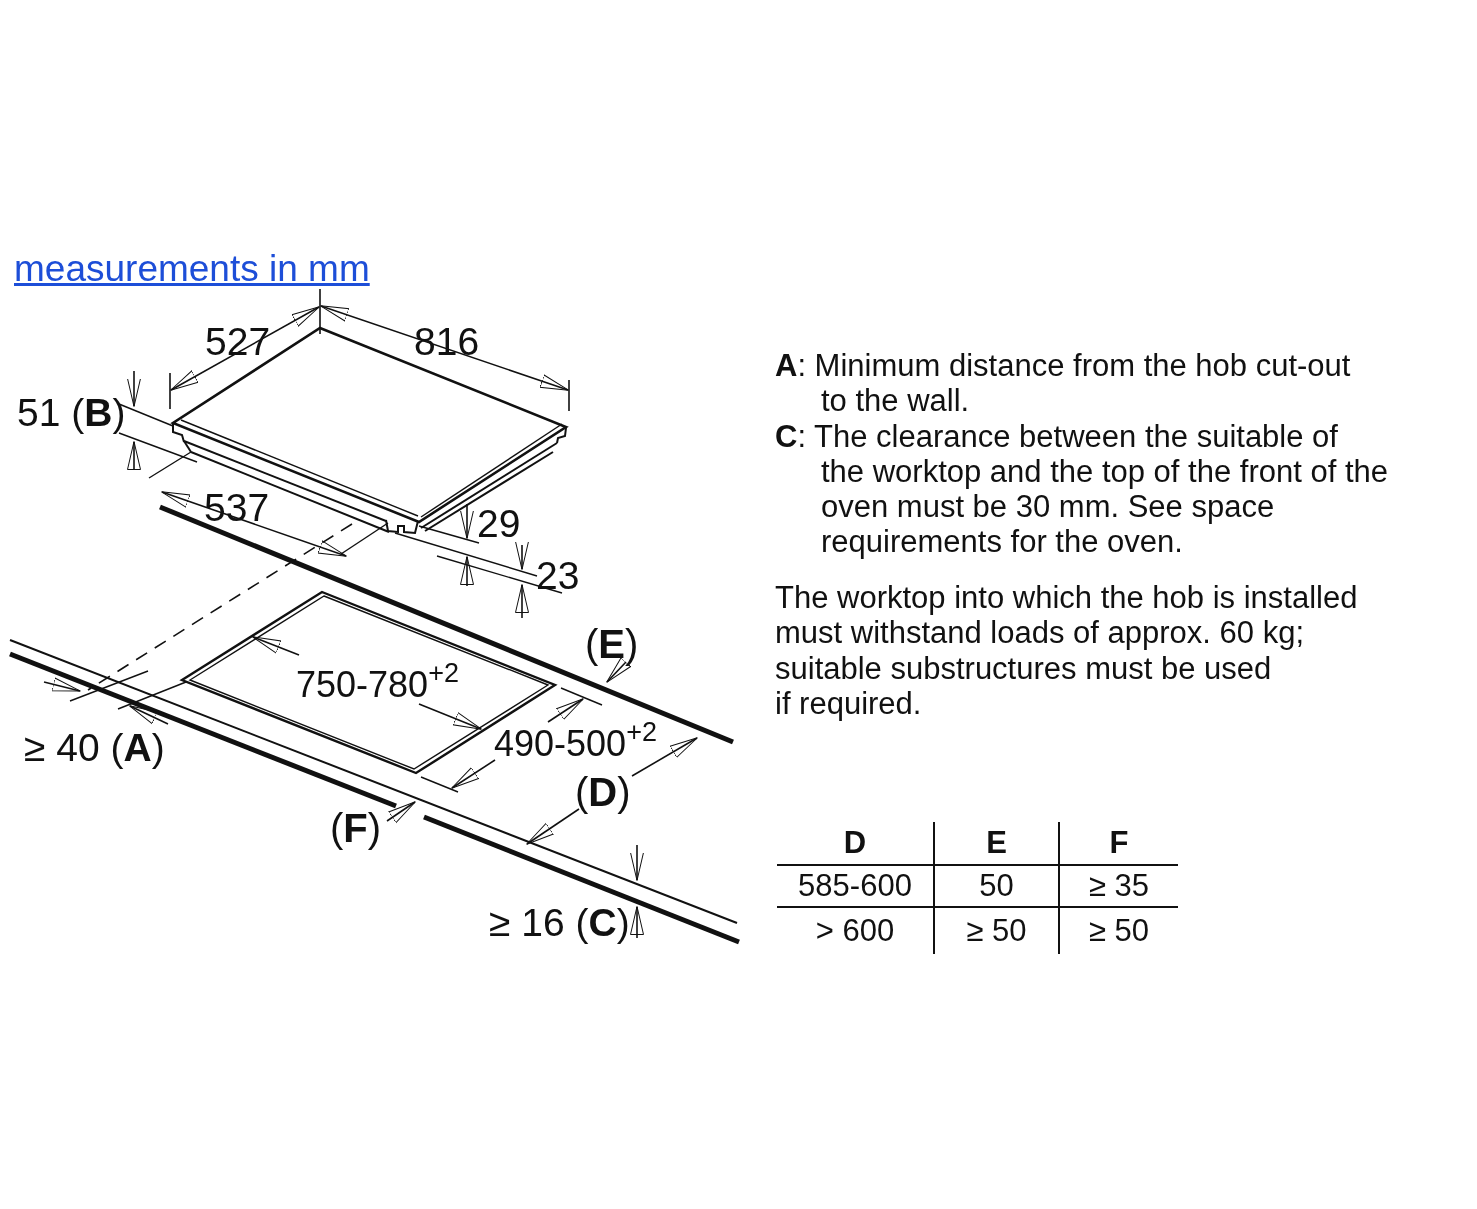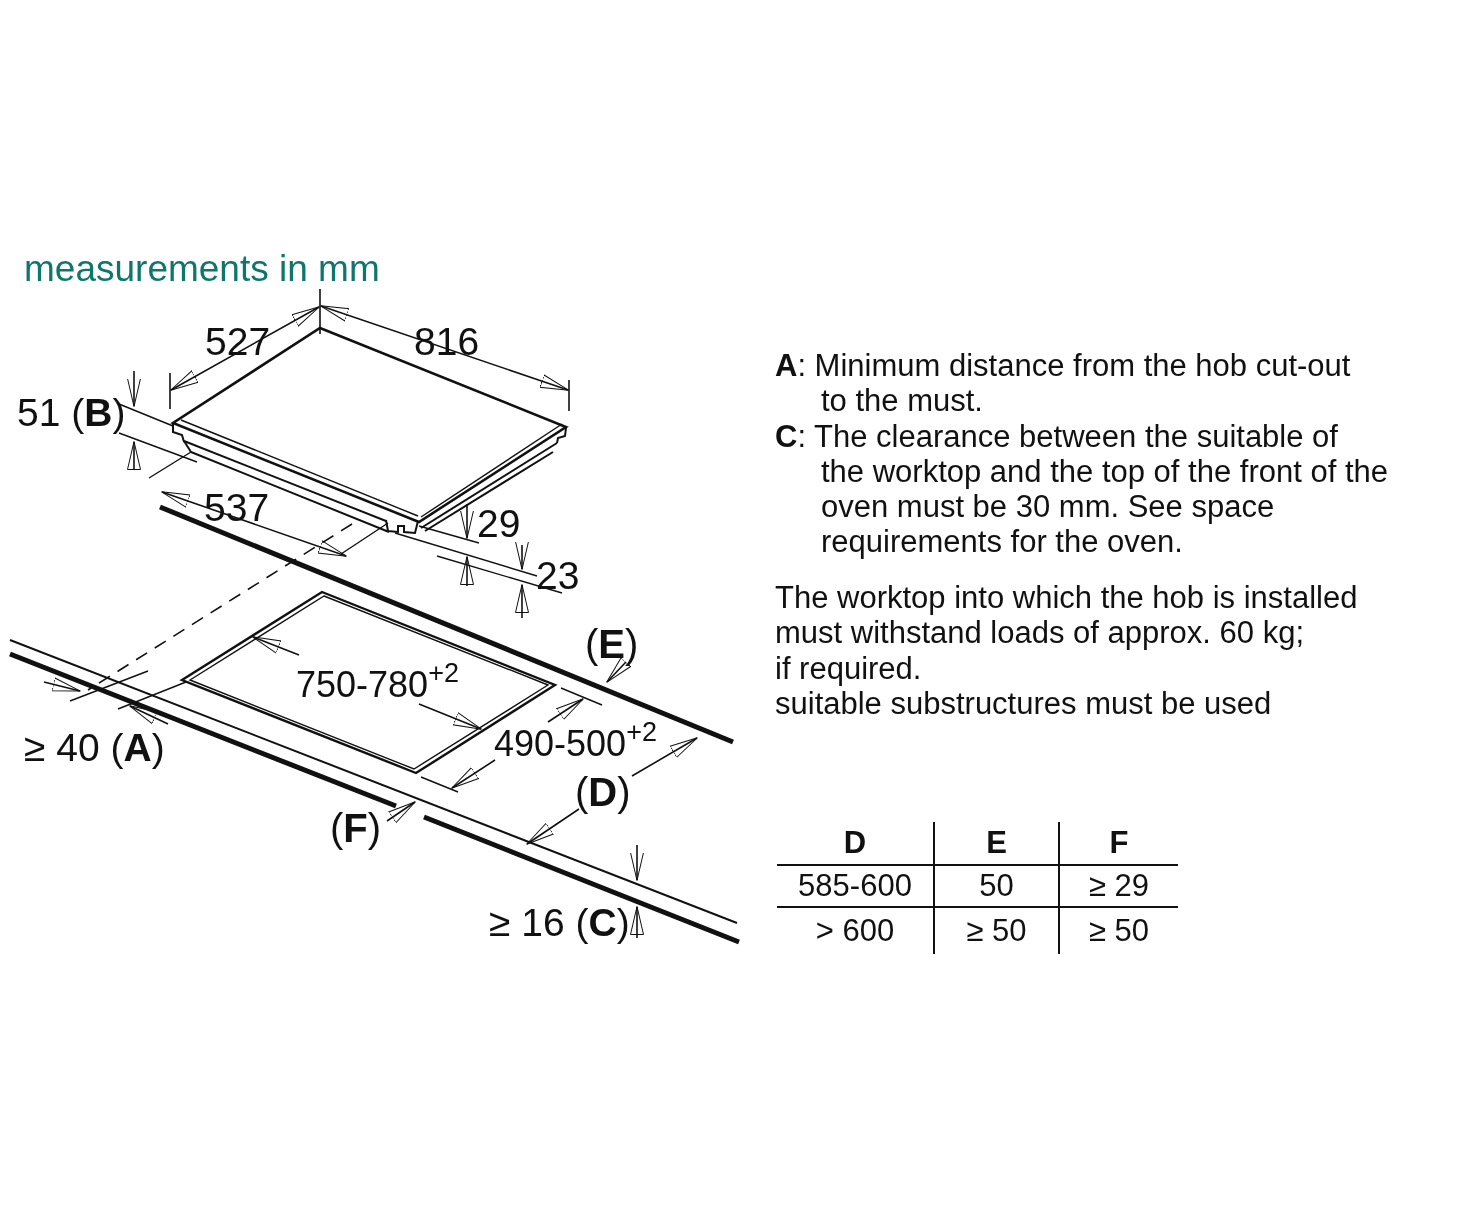--- a/index.html
+++ b/index.html
@@ -2,21 +2,21 @@
 <html><head>
 <meta charset="utf-8">
 <style>
   html,body{margin:0;padding:0;}
   body{
     width:1477px;height:1209px;position:relative;background:#ffffff;
     font-family:"Liberation Sans", sans-serif;color:#111;
     overflow:hidden;
   }
   .abs{position:absolute;}
-  .title{left:24px;top:249px;font-size:37px;line-height:1.1;color:#0f766e;}
+  .title{left:14px;top:249px;font-size:37px;line-height:1.1;color:#1d4ed8;text-decoration:underline;}
   svg.drawing{left:0;top:0;width:1477px;height:1209px;}
   svg line, svg polyline, svg polygon, svg path{stroke:#111;fill:none;}
   svg text{fill:#111;font-family:"Liberation Sans", sans-serif;}
   .t39{font-size:39px;}
   .t40{font-size:40px;}
   .t36{font-size:36px;}
   .sup{font-size:27px;}
   .bld{font-weight:bold;}
   .w2{stroke-width:2;}
   .w14{stroke-width:1.4;}
@@ -157,37 +157,37 @@
 
   <g>
     <line class="w16" x1="637" y1="845" x2="637" y2="880" marker-end="url(#ah)"></line>
     <line class="w16" x1="637" y1="938" x2="637" y2="907" marker-end="url(#ah)"></line>
     <text class="t39" x="489" y="936"><tspan>≥ 16 (</tspan><tspan class="bld">C</tspan><tspan>)</tspan></text>
   </g>
 </svg>
 
 <div class="abs legend">
   <div><span class="lk">A</span><span>: Minimum distance from the hob cut-out</span></div>
-  <div class="cont">to the must.</div>
+  <div class="cont">to the wall.</div>
   <div><span class="lk">C</span><span>: The clearance between the suitable of</span></div>
   <div class="cont">the worktop and the top of the front of the</div>
   <div class="cont">oven must be 30 mm. See space</div>
   <div class="cont">requirements for the oven.</div>
 </div>
 
 <div class="abs note">
   <div>The worktop into which the hob is installed</div>
   <div>must withstand loads of approx. 60 kg;</div>
+  <div>suitable substructures must be used</div>
   <div>if required.</div>
-  <div>suitable substructures must be used</div>
 </div>
 
 <div class="abs mtable">
   <div class="tc th bb">D</div>
   <div class="tc th bb bl">E</div>
   <div class="tc th bb bl">F</div>
   <div class="tc bb">585-600</div>
   <div class="tc bb bl">50</div>
-  <div class="tc bb bl">≥ 29</div>
+  <div class="tc bb bl">≥ 35</div>
   <div class="tc">&gt; 600</div>
   <div class="tc bl">≥ 50</div>
   <div class="tc bl">≥ 50</div>
 </div>
 
 </body></html>

